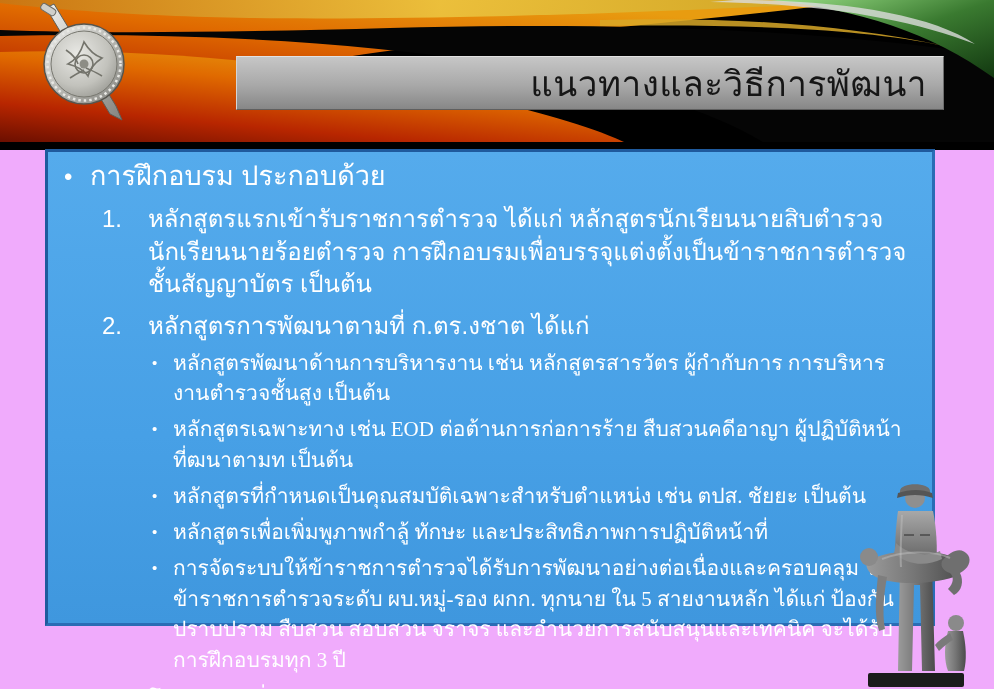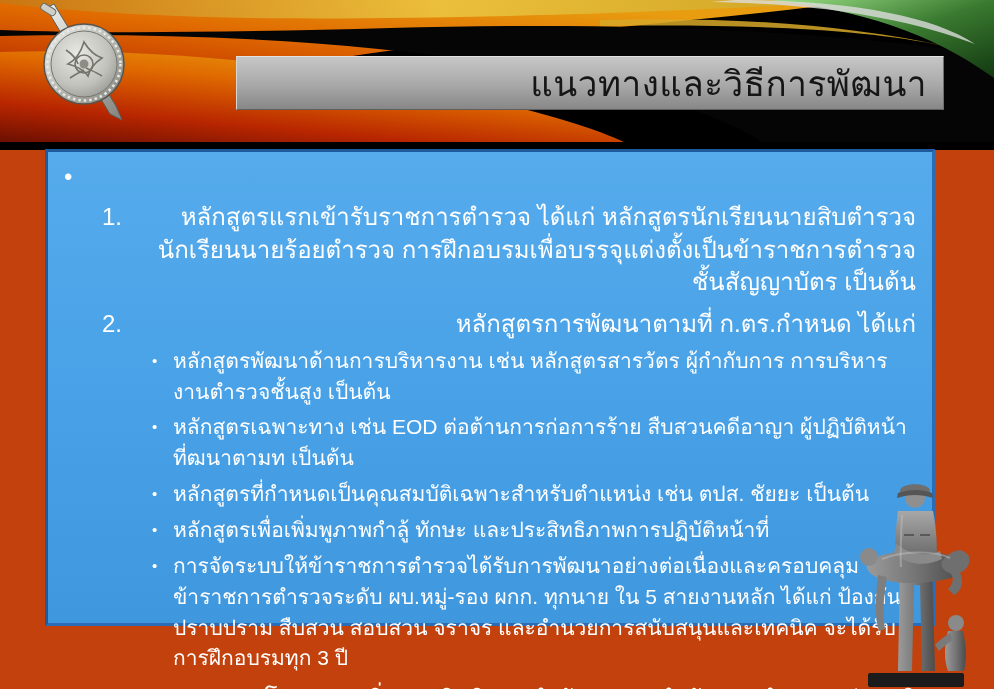--- a/index.html
+++ b/index.html
@@ -3,21 +3,21 @@
 <meta charset="utf-8">
 <style>
   html,body{margin:0;padding:0;}
   body{
     width:994px;height:689px;
     background:#000;
     position:relative;
     overflow:hidden;
     font-family:"Liberation Sans","DejaVu Sans",sans-serif;
   }
-  .slide{position:absolute;inset:0;background:#c2410c;}
+  .slide{position:absolute;inset:0;background:#f0abfc;}
 
   
   .banner{position:absolute;left:0;top:0;width:994px;height:150px;overflow:hidden;}
   .banner svg{display:block;}
   .emblem{position:absolute;left:26px;top:2px;width:120px;height:130px;}
 
   
   .title-bar{
     position:absolute;left:236px;top:56px;width:708px;height:54px;
     background:linear-gradient(180deg,#cicaca,#8f8f8f);
@@ -39,25 +39,25 @@
     background:linear-gradient(180deg,#55abec 0%,#47a0e6 60%,#3f97de 100%);
     border:3px solid #2a6cb5;
     border-top-color:#1f5a9d;border-left-color:#1f5a9d;
     padding:7px 14px 0 16px;
     color:#fff;
   }
   .heading-row{display:flex;align-items:flex-start;font-size:27px;line-height:1.3;}
   .heading-row .big-bullet{flex:none;width:26px;font-size:24px;padding-top:2px;}
   .num-item{display:flex;margin-left:38px;font-size:24px;line-height:1.36;margin-top:9px;}
   .num-item .num{flex:none;width:46px;}
-  .num-item .txt{flex:1;padding-right:2px;text-align:right;}
+  .num-item .txt{flex:1;padding-right:2px;}
   .sub-list{margin-left:88px;margin-top:4px;}
   .sub-item{display:flex;font-size:21px;line-height:1.47;margin-top:5px;}
   .sub-item .dot{flex:none;width:21px;font-size:15px;padding-top:4px;}
-  .sub-item .txt{flex:1;padding-right:4px;}
+  .sub-item .txt{flex:1;padding-right:4px;font-family:Liberation Serif, serif;}
 
   
   .statue{position:absolute;right:4px;bottom:0;width:152px;height:224px;}
 </style>
 </head>
 <body>
 
 <div class="slide">
 
   <div class="banner">
@@ -135,30 +135,31 @@
   </div>
 
   <div class="title-bar">
     <span class="title-text">แนวทางและวิธีการพัฒนา</span>
   </div>
 
   <div class="content-box">
 
     <div class="heading-row">
       <span class="big-bullet">•</span>
+      <span class="txt">การฝึกอบรม ประกอบด้วย</span>
     </div>
 
     <div class="num-item">
       <span class="num">1.</span>
       <span class="txt">หลักสูตรแรกเข้ารับราชการตำรวจ ได้แก่ หลักสูตรนักเรียนนายสิบตำรวจ นักเรียนนายร้อยตำรวจ การฝึกอบรมเพื่อบรรจุแต่งตั้งเป็นข้าราชการตำรวจชั้นสัญญาบัตร เป็นต้น</span>
     </div>
 
     <div class="num-item">
       <span class="num">2.</span>
-      <span class="txt">หลักสูตรการพัฒนาตามที่ ก.ตร.กำหนด ได้แก่</span>
+      <span class="txt">หลักสูตรการพัฒนาตามที่ ก.ตร.งชาต ได้แก่</span>
     </div>
 
     <div class="sub-list">
       <div class="sub-item">
         <span class="dot">•</span>
         <span class="txt">หลักสูตรพัฒนาด้านการบริหารงาน เช่น หลักสูตรสารวัตร ผู้กำกับการ การบริหารงานตำรวจชั้นสูง เป็นต้น</span>
       </div>
       <div class="sub-item">
         <span class="dot">•</span>
         <span class="txt">หลักสูตรเฉพาะทาง เช่น EOD ต่อต้านการก่อการร้าย สืบสวนคดีอาญา ผู้ปฏิบัติหน้าที่ฒนาตามท เป็นต้น</span>

